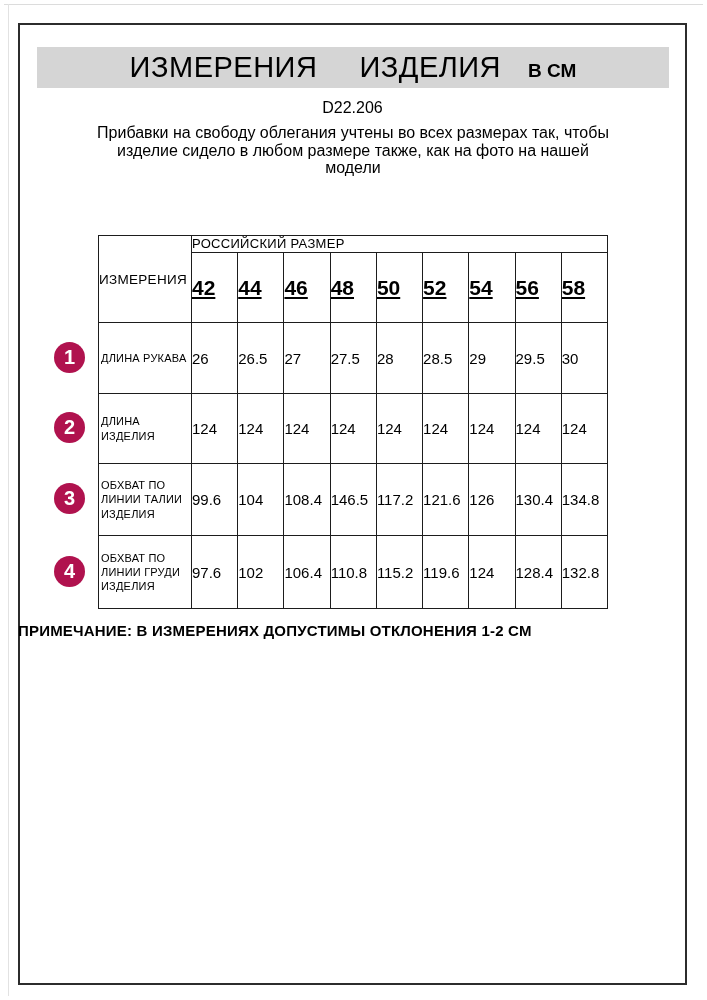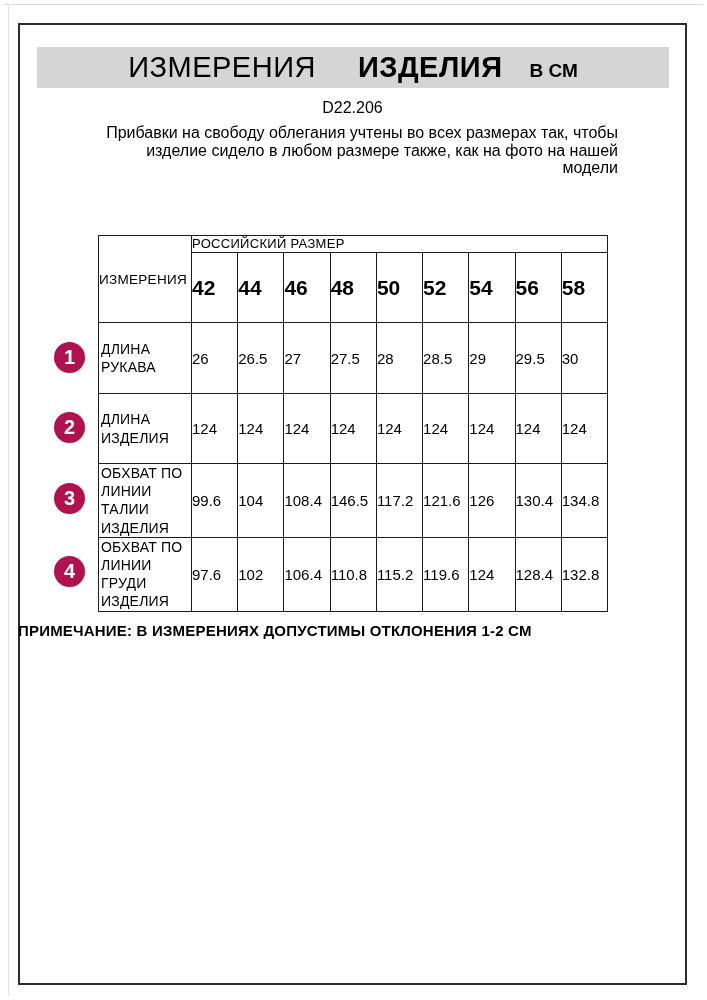--- a/index.html
+++ b/index.html
@@ -15,47 +15,47 @@
   .frame {
     position:absolute; left:18px; top:23px; width:669px; height:962px;
     border:2px solid #2c2c2c; background:#fff;
   }
 
   .titlebar {
     position:absolute; left:37px; top:47px; width:632px; height:41px;
     background:#d5d5d5; display:flex; align-items:center; justify-content:center;
   }
   .title-part1 { font-size:29px; font-weight:400; letter-spacing:0.5px; }
-  .title-part2 { font-size:29px; font-weight:700; letter-spacing:0.5px; margin-left:42px; }
+  .title-part2 { font-size:29px; font-weight:400; letter-spacing:0.5px; margin-left:42px; }
   .title-part3 { font-size:19px; font-weight:600; margin-left:27px; position:relative; top:3px; }
 
   .article {
     position:absolute; left:18px; top:99px; width:669px;
     text-align:center; font-size:16px; font-weight:400;
   }
   .description {
     position:absolute; left:88px; top:124px; width:530px;
-    text-align:right; font-size:16px; line-height:17.5px; font-weight:400;
+    text-align:center; font-size:16px; line-height:17.5px; font-weight:400;
   }
 
   table.size-table {
     position:absolute; left:98px; top:235px; width:510px;
     border-collapse:collapse; table-layout:fixed;
   }
   table.size-table td {
     border:1.5px solid #1d1d1d; text-align:left; vertical-align:middle; padding:0;
     overflow:hidden;
   }
   col.c-label { width:93px; }
   .corner-cell { font-size:13.5px; letter-spacing:0.3px; }
   .group-cell  { font-size:13px; height:17px; line-height:14px; letter-spacing:0.3px; }
-  tr.r-sizes   { height:70px; }
+  tr.r-sizes   { height:70px;text-decoration:underline; }
   tr.r-sizes td{ font-size:21px; font-weight:700; }
   tr.r-data td { font-size:15px; }
-  tr.r-data td.label-cell { font-size:14px; line-height:1.3; padding:0 2px; letter-spacing:0.2px; }
+  tr.r-data td.label-cell { font-size:11px; line-height:1.3; padding:0 2px; letter-spacing:0.2px; }
   tr.r1 { height:71px; } tr.r2 { height:70px; } tr.r3 { height:72px; } tr.r4 { height:73px;padding-left:32px; }
 
   .badge {
     position:absolute; left:54px; width:31px; height:31px; border-radius:50%;
     background:#b0124e; color:#fff; font-weight:700; font-size:20px;
     display:flex; align-items:center; justify-content:center;
   }
   .badge.b1 { top:342px; } .badge.b2 { top:412px; }
   .badge.b3 { top:483px; } .badge.b4 { top:556px; }
 

